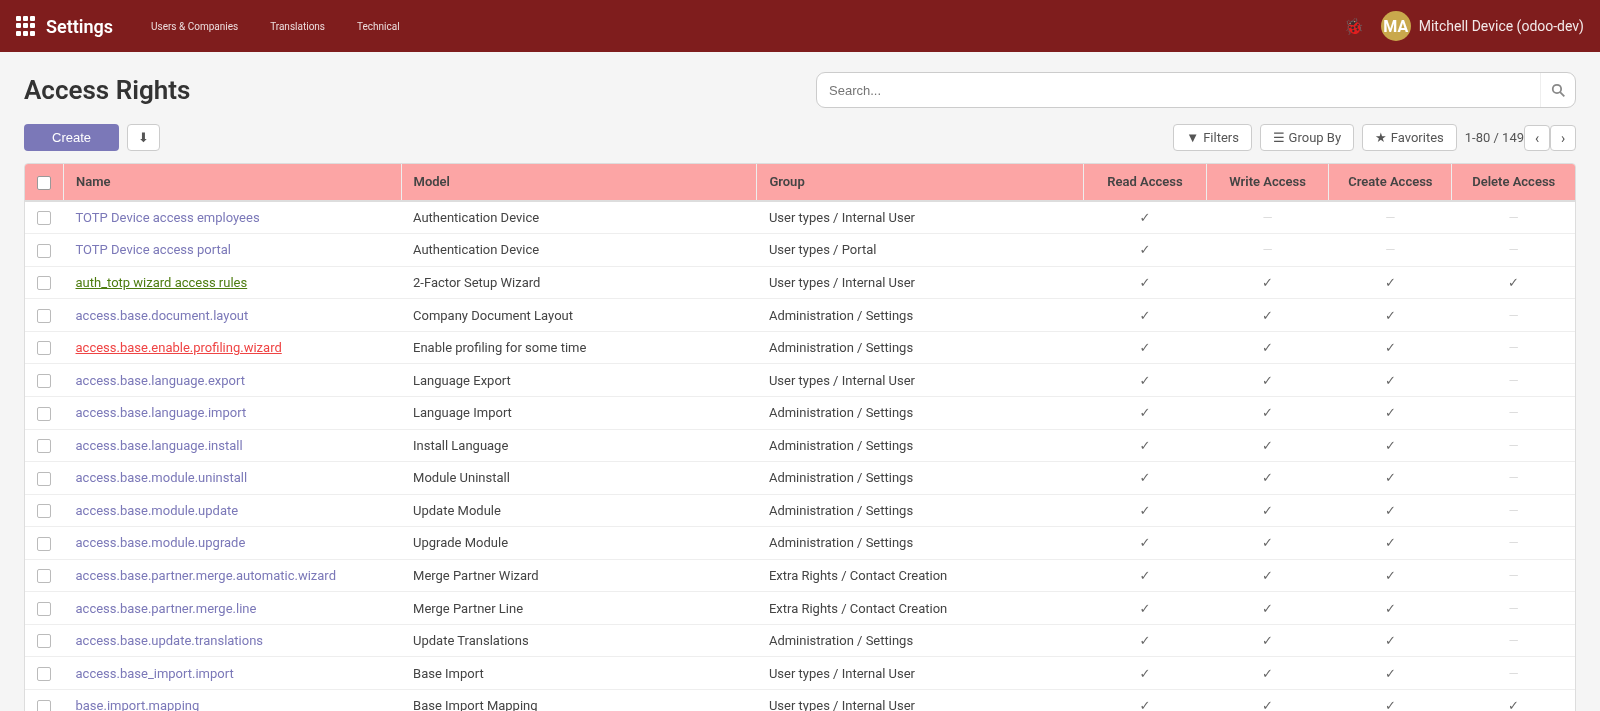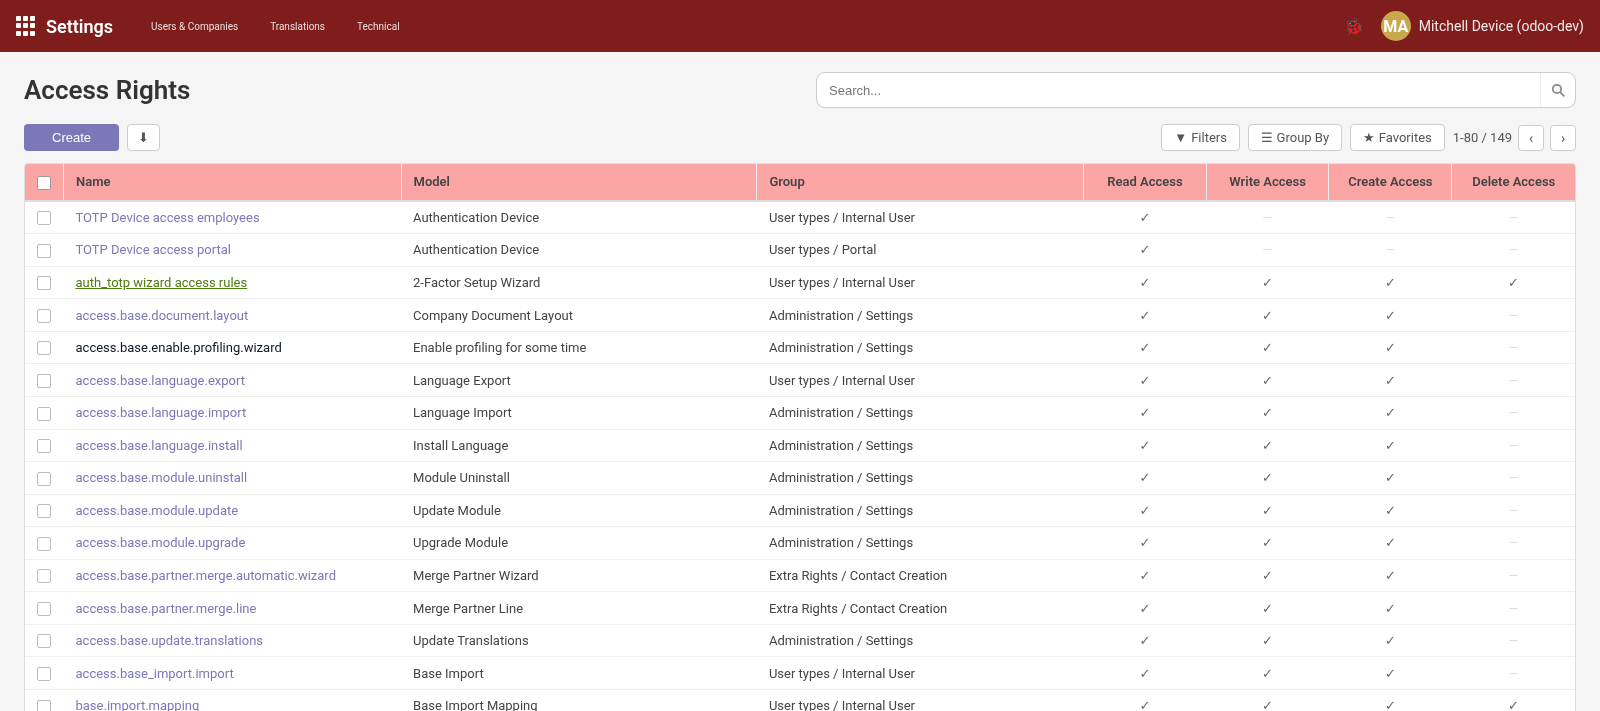--- a/index.html
+++ b/index.html
@@ -65,21 +65,21 @@
       background: white; border: 1px solid #ccc; border-radius: 4px;
       padding: 5px 10px; cursor: pointer; color: #555; font-size: 13px;
       display: flex; align-items: center; justify-content: center;
     }
     .toolbar-right { margin-left: auto; display: flex; align-items: center; gap: 8px; }
     .toolbar-filter-btn {
       display: flex; align-items: center; gap: 4px; padding: 5px 12px;
       border: 1px solid #ccc; border-radius: 4px; background: white;
       cursor: pointer; font-size: 13px; color: #555;
     }
-    .pagination { display: flex; align-items: center; gap: 6px; font-size: 13px; color: #555; }
+    .pagination { display: flex; align-items: center; font-size: 13px; color: #555; }
     .pagination-btn {
       border: 1px solid #ccc; border-radius: 4px; background: white;
       width: 26px; height: 26px; display: flex; align-items: center; justify-content: center;
       cursor: pointer; font-size: 14px; color: #555;
     }
 
     
     .table-container { background: white; border: 1px solid #ddd; border-radius: 4px; overflow: hidden; }
     table { width: 100%; border-collapse: collapse; }
     thead tr { background: #fca5a5; border-bottom: 2px solid #ddd; }
@@ -235,21 +235,21 @@
             <td style="color: rgb(123, 120, 184); cursor: pointer;">access.base.document.layout</td>
             <td>Company Document Layout</td>
             <td>Administration / Settings</td>
             <td class="access-col"><span class="check-mark">✓</span></td>
             <td class="access-col"><span class="check-mark">✓</span></td>
             <td class="access-col"><span class="check-mark">✓</span></td>
             <td class="access-col"><span class="check-empty">—</span></td>
           </tr>
           <tr>
             <td class="check-col"><div class="checkbox"></div></td>
-            <td style="color: #0f172a; cursor: pointer;">access.base.enable.profiling.wizard</td>
+            <td style="color: #ef4444; cursor: pointer; text-decoration: underline;">access.base.enable.profiling.wizard</td>
             <td>Enable profiling for some time</td>
             <td>Administration / Settings</td>
             <td class="access-col"><span class="check-mark">✓</span></td>
             <td class="access-col"><span class="check-mark">✓</span></td>
             <td class="access-col"><span class="check-mark">✓</span></td>
             <td class="access-col"><span class="check-empty">—</span></td>
           </tr>
           <tr>
             <td class="check-col"><div class="checkbox"></div></td>
             <td style="color: rgb(123, 120, 184); cursor: pointer;">access.base.language.export</td>

